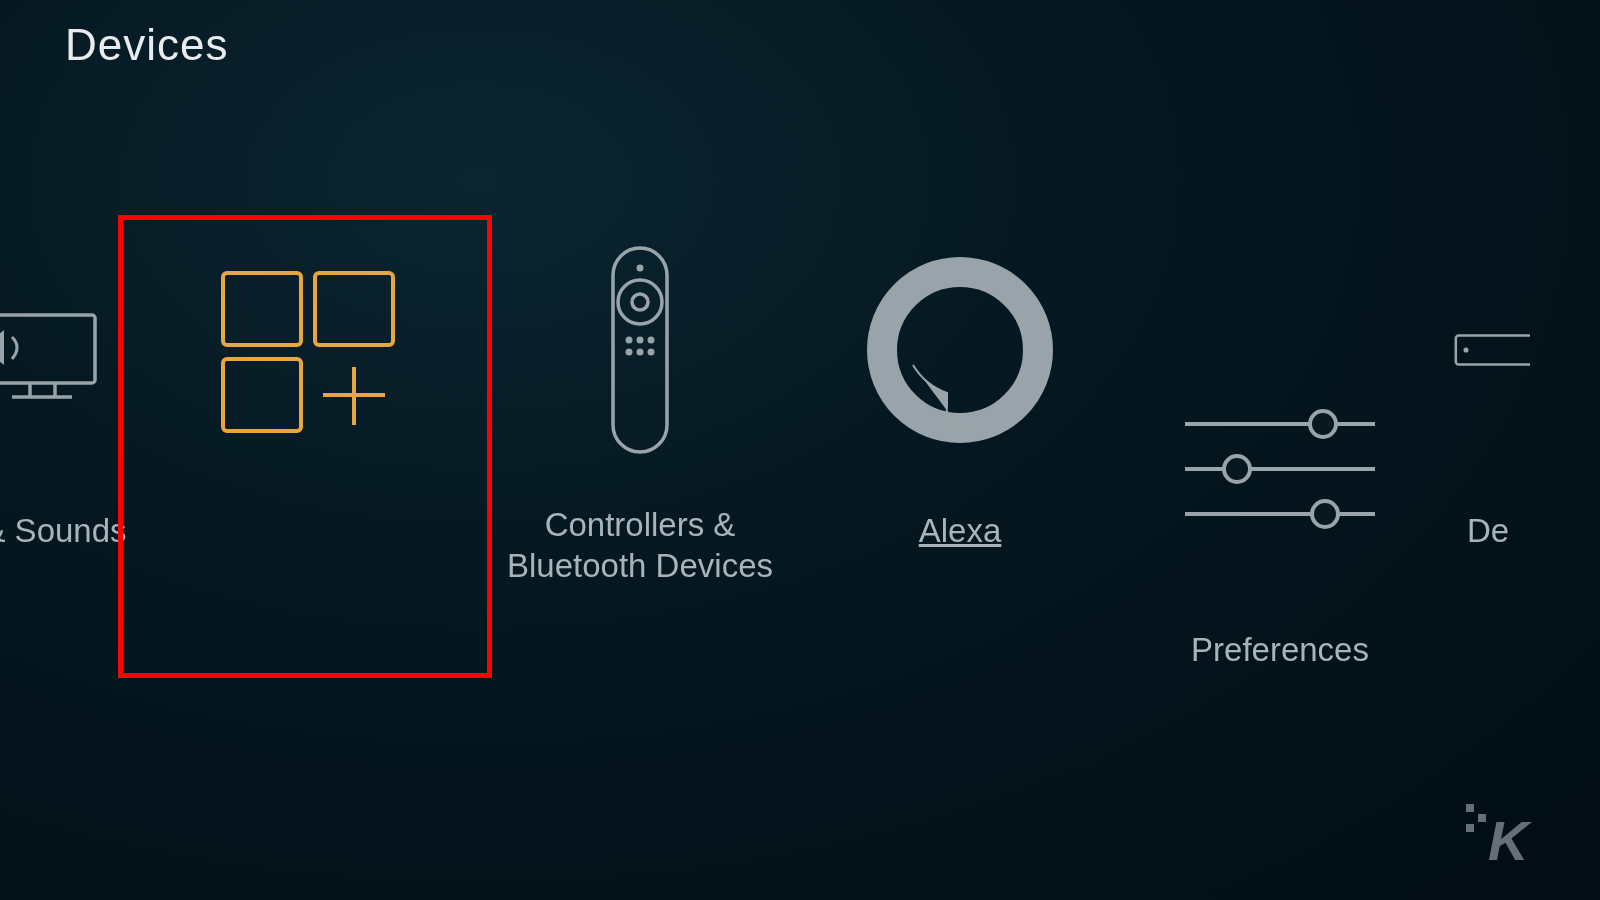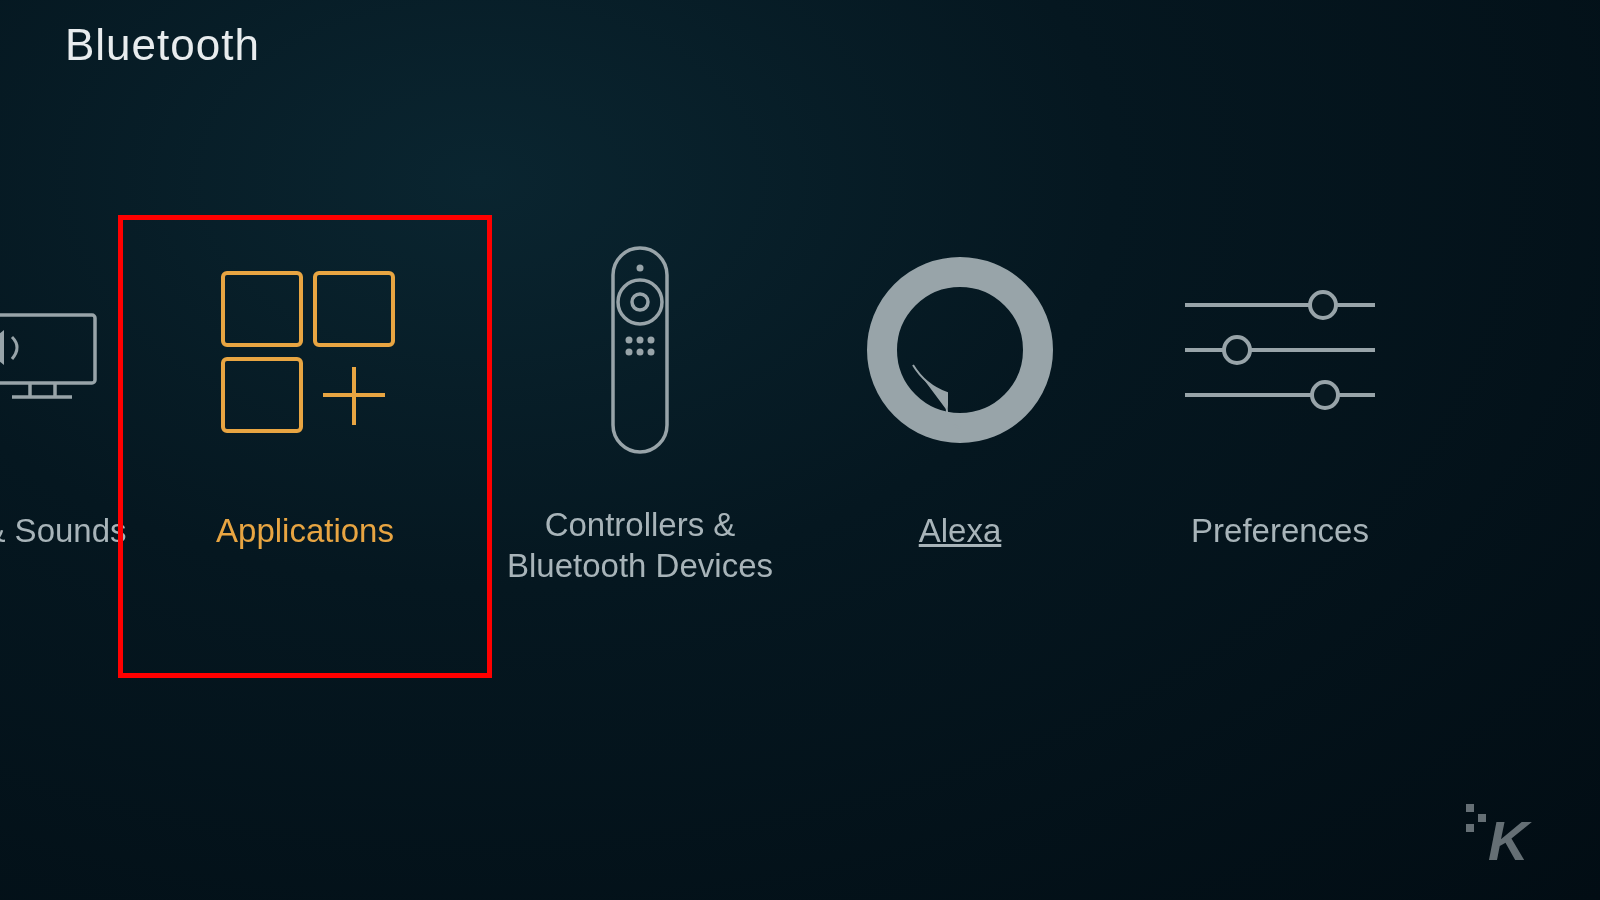--- a/index.html
+++ b/index.html
@@ -89,21 +89,21 @@
       right: 42px;
       bottom: 22px;
       display: flex;
       align-items: flex-end;
     }
     .watermark svg { opacity: 0.55; }
   </style>
 </head>
 <body>
 
-<div class="page-title">Bluetooth</div>
+<div class="page-title">Devices</div>
 
 <div class="carousel">
 
   <div class="tile partial-left">
     <div class="icon-wrap">
       <svg width="130" height="130" viewBox="0 0 130 130">
         <rect x="0" y="30" width="105" height="68" rx="3" fill="none" stroke="#98a4a9" stroke-width="3.5"></rect>
         <line x1="40" y1="98" x2="40" y2="112" stroke="#98a4a9" stroke-width="3.5"></line>
         <line x1="65" y1="98" x2="65" y2="112" stroke="#98a4a9" stroke-width="3.5"></line>
         <line x1="22" y1="112" x2="82" y2="112" stroke="#98a4a9" stroke-width="3.5"></line>
@@ -120,21 +120,20 @@
     <div class="icon-wrap">
       <svg width="200" height="190" viewBox="0 0 200 190">
         <rect x="18" y="18" width="78" height="72" rx="4" fill="none" stroke="#e8a542" stroke-width="4"></rect>
         <rect x="110" y="18" width="78" height="72" rx="4" fill="none" stroke="#e8a542" stroke-width="4"></rect>
         <rect x="18" y="104" width="78" height="72" rx="4" fill="none" stroke="#e8a542" stroke-width="4"></rect>
 
         <line x1="149" y1="112" x2="149" y2="170" stroke="#e8a542" stroke-width="4"></line>
         <line x1="118" y1="140" x2="180" y2="140" stroke="#e8a542" stroke-width="4"></line>
       </svg>
     </div>
-    <div class="label">Applications</div>
   </div>
 
   <div class="tile" style="width:320px;">
     <div class="icon-wrap">
       <svg width="90" height="220" viewBox="0 0 90 220">
         <rect x="18" y="8" width="54" height="204" rx="27" fill="none" stroke="#98a4a9" stroke-width="3.5"></rect>
         <circle cx="45" cy="28" r="3.5" fill="#98a4a9"></circle>
         <circle cx="45" cy="62" r="22" fill="none" stroke="#98a4a9" stroke-width="3.5"></circle>
         <circle cx="45" cy="62" r="8" fill="none" stroke="#98a4a9" stroke-width="3.5"></circle>
 
@@ -153,34 +152,43 @@
     <div class="icon-wrap">
       <svg width="190" height="190" viewBox="0 0 190 190">
         <circle cx="95" cy="95" r="78" fill="none" stroke="#98a4a9" stroke-width="30"></circle>
         <path d="M 95 173 Q 80 168 82 150 L 82 138 Q 60 130 48 110" fill="#98a4a9" stroke="#98a4a9" stroke-width="2"></path>
 
       </svg>
     </div>
     <div class="label">Alexa</div>
   </div>
 
-  <div class="tile" style="width:320px;">
+  <div class="tile" style="width:320px;justify-content:flex-end;">
     <div class="icon-wrap">
       <svg width="210" height="150" viewBox="0 0 210 150">
         <line x1="10" y1="30" x2="200" y2="30" stroke="#98a4a9" stroke-width="4"></line>
         <circle cx="148" cy="30" r="13" fill="#071820" stroke="#98a4a9" stroke-width="4"></circle>
         <line x1="10" y1="75" x2="200" y2="75" stroke="#98a4a9" stroke-width="4"></line>
         <circle cx="62" cy="75" r="13" fill="#071820" stroke="#98a4a9" stroke-width="4"></circle>
         <line x1="10" y1="120" x2="200" y2="120" stroke="#98a4a9" stroke-width="4"></line>
         <circle cx="150" cy="120" r="13" fill="#071820" stroke="#98a4a9" stroke-width="4"></circle>
       </svg>
     </div>
     <div class="label">Preferences</div>
   </div>
 
+  <div class="tile partial-right">
+    <div class="icon-wrap">
+      <svg width="110" height="80" viewBox="0 0 110 80">
+        <rect x="8" y="20" width="180" height="40" rx="4" fill="none" stroke="#98a4a9" stroke-width="3.5"></rect>
+        <circle cx="22" cy="40" r="3.5" fill="#98a4a9"></circle>
+      </svg>
+    </div>
+    <div class="label">De</div>
+  </div>
 
 </div>
 
 <div class="watermark">
   <svg width="100" height="80" viewBox="0 0 100 80">
     <rect x="8" y="6" width="8" height="8" fill="#b6bfc3"></rect>
     <rect x="20" y="16" width="8" height="8" fill="#b6bfc3"></rect>
     <rect x="8" y="26" width="8" height="8" fill="#b6bfc3"></rect>
     <text x="30" y="62" font-family="Arial Black, Arial, sans-serif" font-size="56" font-weight="900" font-style="italic" fill="#b6bfc3">K</text>
   </svg>

